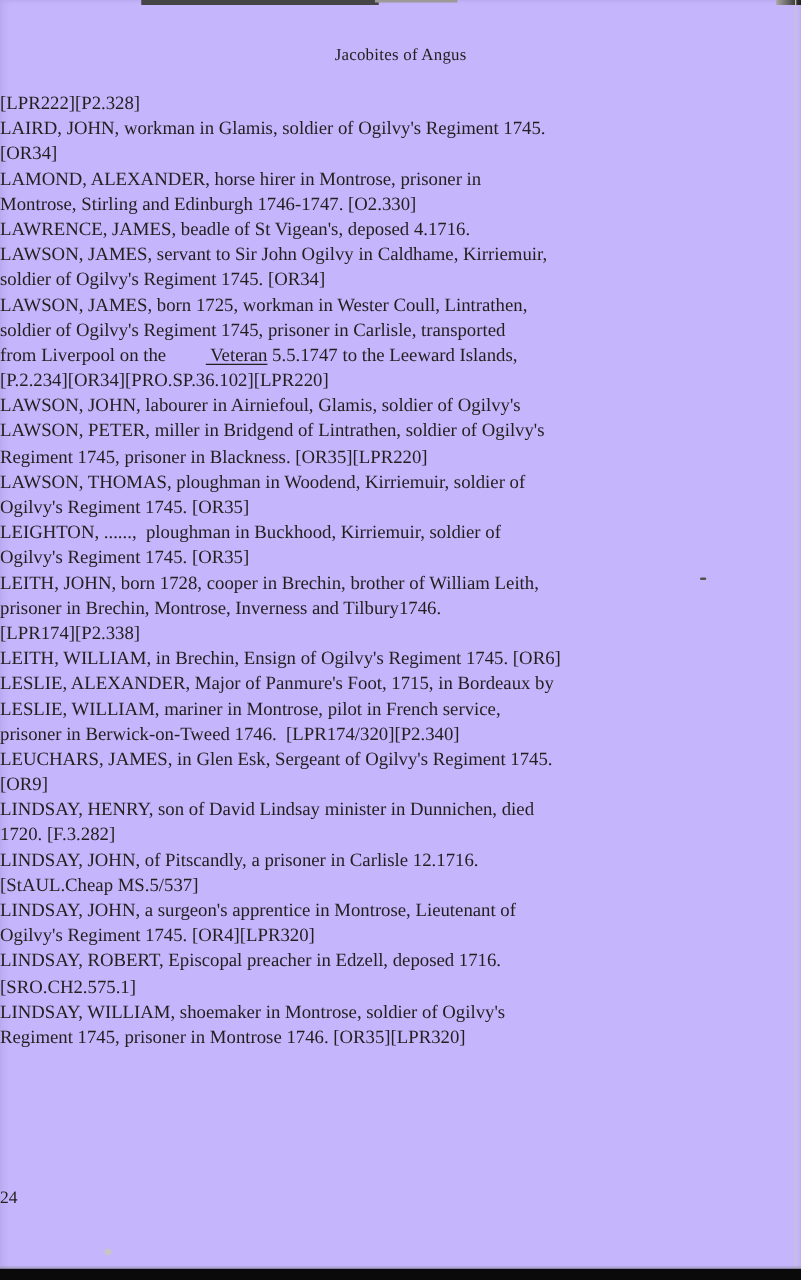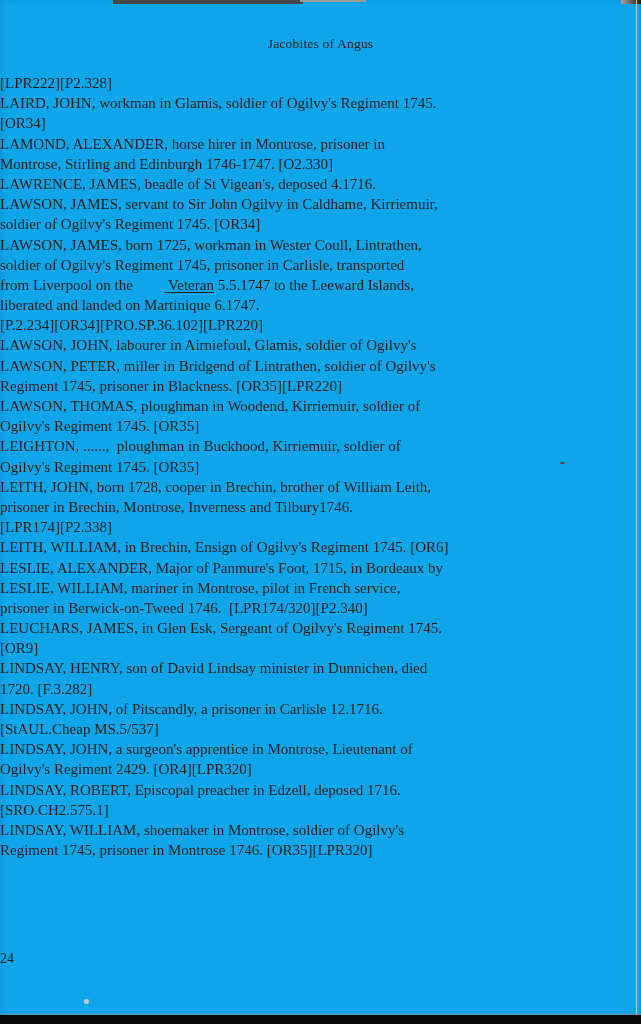--- a/index.html
+++ b/index.html
@@ -1,19 +1,19 @@
 <!DOCTYPE html>
 <html><head>
 <meta charset="utf-8">
 <style>
   html,body{margin:0;padding:0;background:#e8e7e4;}
   .page{
     position:relative;
     width:641px;height:1024px;
-    background:#0ea5e9;
+    background:#c4b5fd;
     overflow:hidden;
     font-family:"Liberation Serif","DejaVu Serif",serif;
     color:#221f1c;
     box-shadow:inset 3px 0 6px rgba(0,0,0,0.06), inset -1px 0 3px rgba(0,0,0,0.05);
   }
   .header{
     position:absolute;top:35px;left:0;width:100%;
     text-align:center;font-size:13.5px;line-height:18px;
     letter-spacing:0.2px;
   }
@@ -58,21 +58,20 @@
       <div class="line ind0">LAIRD, JOHN, workman in Glamis, soldier of Ogilvy's Regiment 1745.</div>
       <div class="line ind1">[OR34]</div>
       <div class="line ind0">LAMOND, ALEXANDER, horse hirer in Montrose, prisoner in</div>
       <div class="line ind1">Montrose, Stirling and Edinburgh 1746-1747. [O2.330]</div>
       <div class="line ind0">LAWRENCE, JAMES, beadle of St Vigean's, deposed 4.1716.</div>
       <div class="line ind0">LAWSON, JAMES, servant to Sir John Ogilvy in Caldhame, Kirriemuir,</div>
       <div class="line ind1">soldier of Ogilvy's Regiment 1745. [OR34]</div>
       <div class="line ind0">LAWSON, JAMES, born 1725, workman in Wester Coull, Lintrathen,</div>
       <div class="line ind1">soldier of Ogilvy's Regiment 1745, prisoner in Carlisle, transported</div>
       <div class="line ind1"><span>from Liverpool on the </span><span class="u"> Veteran</span><span> 5.5.1747 to the Leeward Islands,</span></div>
-      <div class="line ind1">liberated and landed on Martinique 6.1747.</div>
       <div class="line ind1">[P.2.234][OR34][PRO.SP.36.102][LPR220]</div>
       <div class="line ind0">LAWSON, JOHN, labourer in Airniefoul, Glamis, soldier of Ogilvy's</div>
       <div class="line ind0">LAWSON, PETER, miller in Bridgend of Lintrathen, soldier of Ogilvy's</div>
       <div class="line ind1">Regiment 1745, prisoner in Blackness. [OR35][LPR220]</div>
       <div class="line ind0">LAWSON, THOMAS, ploughman in Woodend, Kirriemuir, soldier of</div>
       <div class="line ind1">Ogilvy's Regiment 1745. [OR35]</div>
       <div class="line ind0">LEIGHTON, ......,  ploughman in Buckhood, Kirriemuir, soldier of</div>
       <div class="line ind1">Ogilvy's Regiment 1745. [OR35]</div>
       <div class="line ind0">LEITH, JOHN, born 1728, cooper in Brechin, brother of William Leith,</div>
       <div class="line ind1">prisoner in Brechin, Montrose, Inverness and Tilbury1746.</div>
@@ -81,21 +80,21 @@
       <div class="line ind0">LESLIE, ALEXANDER, Major of Panmure's Foot, 1715, in Bordeaux by</div>
       <div class="line ind0">LESLIE, WILLIAM, mariner in Montrose, pilot in French service,</div>
       <div class="line ind1">prisoner in Berwick-on-Tweed 1746.  [LPR174/320][P2.340]</div>
       <div class="line ind0">LEUCHARS, JAMES, in Glen Esk, Sergeant of Ogilvy's Regiment 1745.</div>
       <div class="line ind1">[OR9]</div>
       <div class="line ind0">LINDSAY, HENRY, son of David Lindsay minister in Dunnichen, died</div>
       <div class="line ind1">1720. [F.3.282]</div>
       <div class="line ind0">LINDSAY, JOHN, of Pitscandly, a prisoner in Carlisle 12.1716.</div>
       <div class="line ind1">[StAUL.Cheap MS.5/537]</div>
       <div class="line ind0">LINDSAY, JOHN, a surgeon's apprentice in Montrose, Lieutenant of</div>
-      <div class="line ind1">Ogilvy's Regiment 2429. [OR4][LPR320]</div>
+      <div class="line ind1">Ogilvy's Regiment 1745. [OR4][LPR320]</div>
       <div class="line ind0">LINDSAY, ROBERT, Episcopal preacher in Edzell, deposed 1716.</div>
       <div class="line ind1">[SRO.CH2.575.1]</div>
       <div class="line ind0">LINDSAY, WILLIAM, shoemaker in Montrose, soldier of Ogilvy's</div>
       <div class="line ind1">Regiment 1745, prisoner in Montrose 1746. [OR35][LPR320]</div>
     </div>
 
   <div class="page-number">24</div>
 
   <div class="speck1"></div>
   <div class="speck2"></div>

